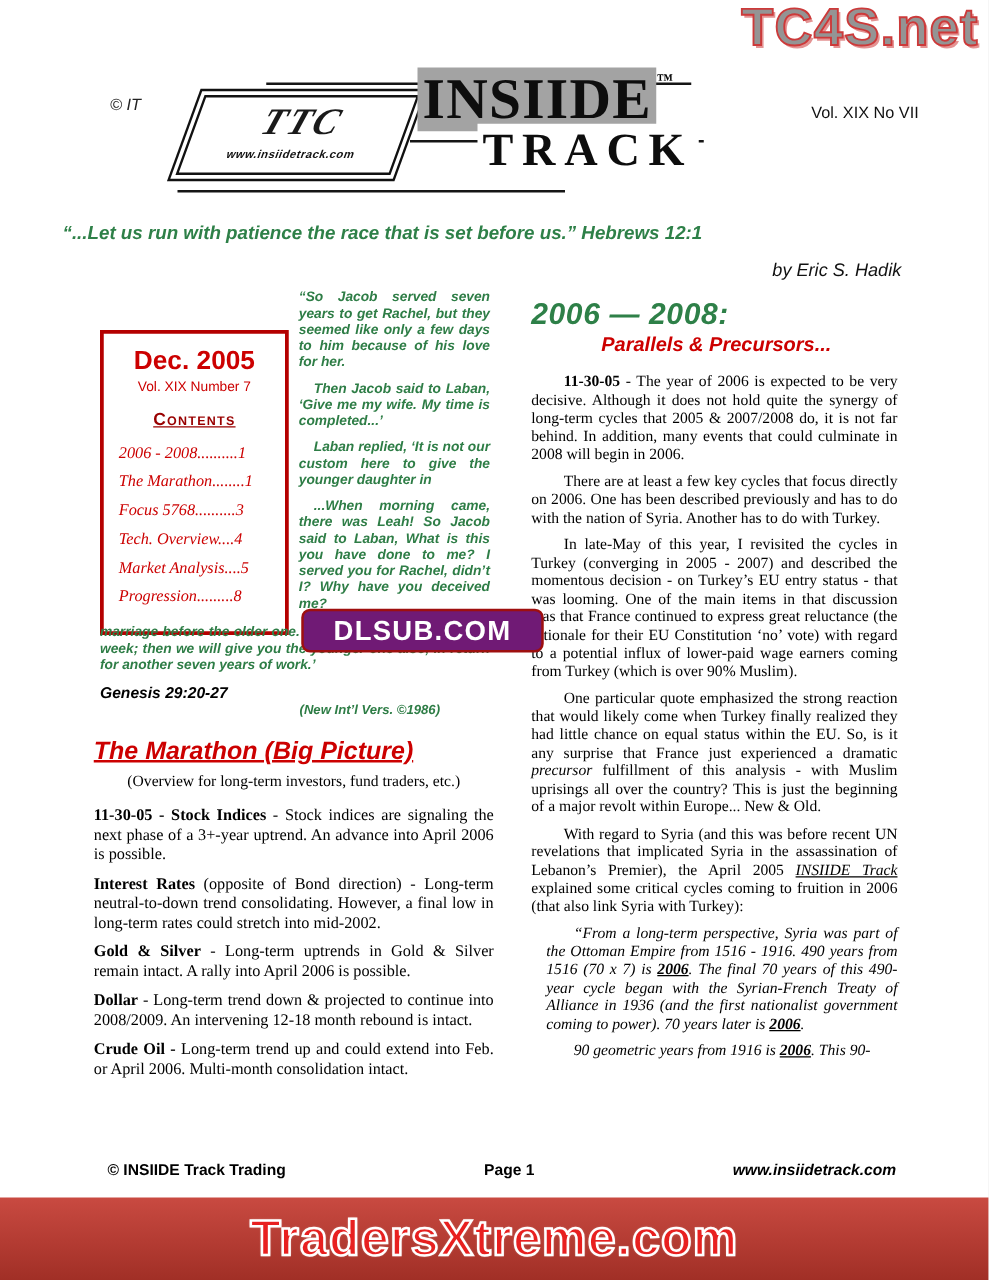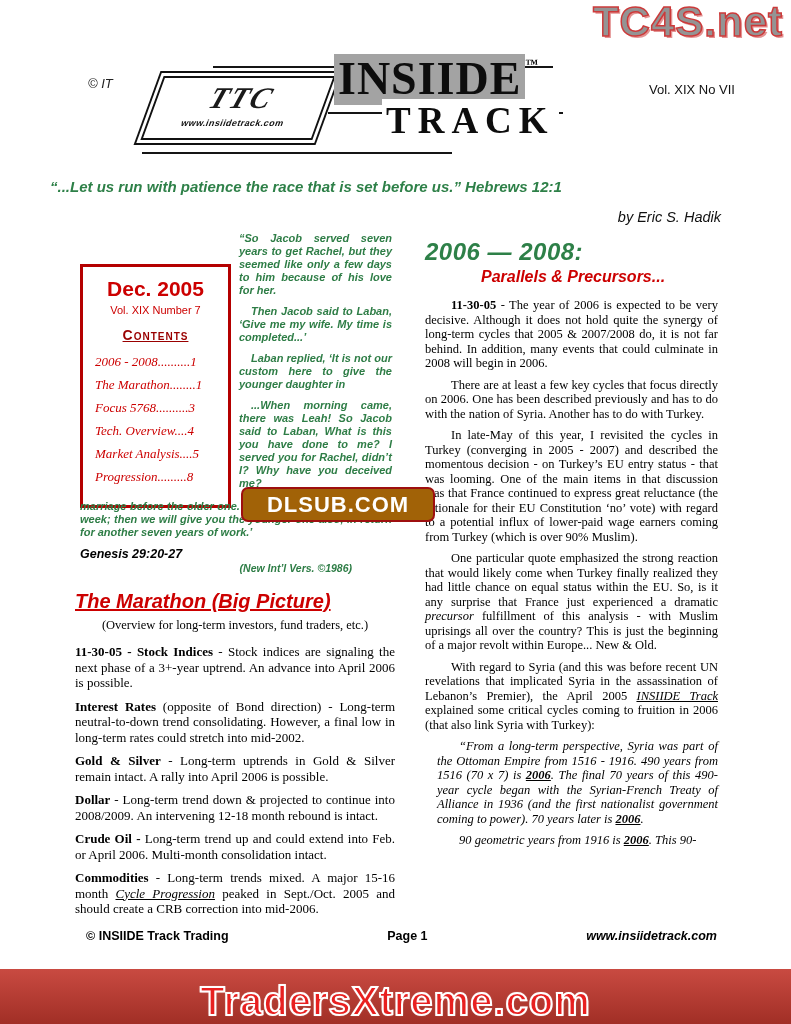--- a/index.html
+++ b/index.html
@@ -58,21 +58,21 @@
     text-align:justify; line-height:13px; margin:0 0 8px;
   }
   .scripture .para.indent { text-indent:12px; }
   .scripture-wide { position:absolute; left:80px; top:500px; width:312px; }
   .cite     { text-align:left; padding-right:58px; font:bold italic 12.5px "Liberation Sans", sans-serif; color:#000000; margin-top:8px; }
   .cite-ver { text-align:right; padding-right:40px; font:bold italic 10.5px "Liberation Sans", sans-serif; color:#2e7d46; margin-top:1px; }
 
   
   .dlsub {
     position:absolute; left:241px; top:487px; width:194px; height:35px; z-index:5;
-    background:#a16207; border:2px solid #9e0f0f; border-radius:7px; box-sizing:border-box;
+    background:#701a75; border:2px solid #9e0f0f; border-radius:7px; box-sizing:border-box;
     display:flex; align-items:center; justify-content:center;
     font:bold 22px "Liberation Sans", sans-serif; color:#ffffff; letter-spacing:1px;
   }
 
   
   .marathon { position:absolute; left:75px; top:590px; width:320px; }
   .m-title { text-align:left; font:bold italic 20px "Liberation Sans", sans-serif; color:#cc0000; text-decoration:underline; }
   .m-sub   { text-align:center; font:12.5px "Liberation Serif", serif; color:#000; margin:5px 0 11px; }
   .m-body .para { font:13px "Liberation Serif", serif; color:#000; text-align:justify; line-height:15.5px; margin:0 0 8px; }
 
@@ -82,23 +82,23 @@
   .f-sub   { font:bold italic 16px "Liberation Sans", sans-serif; color:#cc0000; margin:2px 0 12px 56px; }
   .f-body .para { font:12.5px "Liberation Serif", serif; color:#000; text-align:justify; line-height:14.5px; margin:0 0 7px; text-indent:26px; }
   .f-body .para.quote { font-style:italic; margin-left:12px; text-indent:22px; }
 
   
   .footer { position:absolute; left:86px; right:74px; top:929px; display:flex; justify-content:space-between; font:bold 12.5px "Liberation Sans", sans-serif; color:#000; }
   .f-right { font-style:italic; }
 
   
   .banner {
-    position:absolute; left:0; right:0; bottom:0; height:55px;
+    position:absolute; left:0; right:0; bottom:0; height:66px;
     background:linear-gradient(180deg,#c94a41,#a12f26);
-    display:flex; align-items:flex-end; justify-content:center;margin-top:37px;
+    display:flex; align-items:center; justify-content:center;margin-top:37px;
   }
   .banner-text {
     font:bold 40px "Liberation Sans", sans-serif; color:#e82020;
     -webkit-text-stroke:2px #ffffff; text-shadow:0 0 2px rgba(255,255,255,.9);
     letter-spacing:1px;
   }
 </style>
 </head>
 <body>
 
@@ -161,21 +161,20 @@
 
   <div class="marathon">
     <div class="m-title">The Marathon (Big Picture)</div>
     <div class="m-sub">(Overview for long-term investors, fund traders, etc.)</div>
     <div class="m-body">
         <p class="para"><span class="b">11-30-05 - Stock Indices</span><span> - Stock indices are signaling the next phase of a 3+-year uptrend.  An advance into April 2006 is possible.</span></p>
         <p class="para"><span class="b">Interest Rates</span><span> (opposite of Bond direction) - Long-term neutral-to-down trend consolidating.  However, a final low in long-term rates could stretch into mid-2002.</span></p>
         <p class="para"><span class="b">Gold &amp; Silver</span><span> - Long-term uptrends in Gold &amp; Silver remain intact.  A rally into April 2006 is possible.</span></p>
         <p class="para"><span class="b">Dollar</span><span> - Long-term trend down &amp; projected to continue into 2008/2009.  An intervening 12-18 month rebound is intact.</span></p>
         <p class="para"><span class="b">Crude Oil -</span><span> Long-term trend up and could extend into Feb. or April 2006.  Multi-month consolidation intact.</span></p>
-        <p class="para"><span class="b">Commodities</span><span> - Long-term trends mixed.  A major 15-16 month </span><span class="i u">Cycle Progression</span><span> peaked in Sept./Oct. 2005 and should create a CRB correction into mid-2006.</span></p>
       </div>
   </div>
 
   <div class="feature">
     <div class="f-title">2006 — 2008:</div>
     <div class="f-sub">Parallels &amp; Precursors...</div>
     <div class="f-body">
         <p class="para"><span class="b">11-30-05</span><span> - The year of 2006 is expected to be very decisive.  Although it does not hold quite the synergy of long-term cycles that 2005 &amp; 2007/2008 do, it is not far behind.  In addition, many events that could culminate in 2008 will begin in 2006.</span></p>
         <p class="para"><span>There are at least a few key cycles that focus directly on 2006.  One has been described previously and has to do with the nation of Syria.  Another has to do with Turkey.</span></p>
         <p class="para"><span>In late-May of this year, I revisited the cycles in Turkey (converging in 2005 - 2007) and described the momentous decision - on Turkey’s EU entry status - that was looming.  One of the main items in that discussion was that France continued to express great reluctance (the rationale for their EU Constitution ‘no’ vote) with regard to a potential influx of lower-paid wage earners coming from Turkey (which is over 90% Muslim).</span></p>

